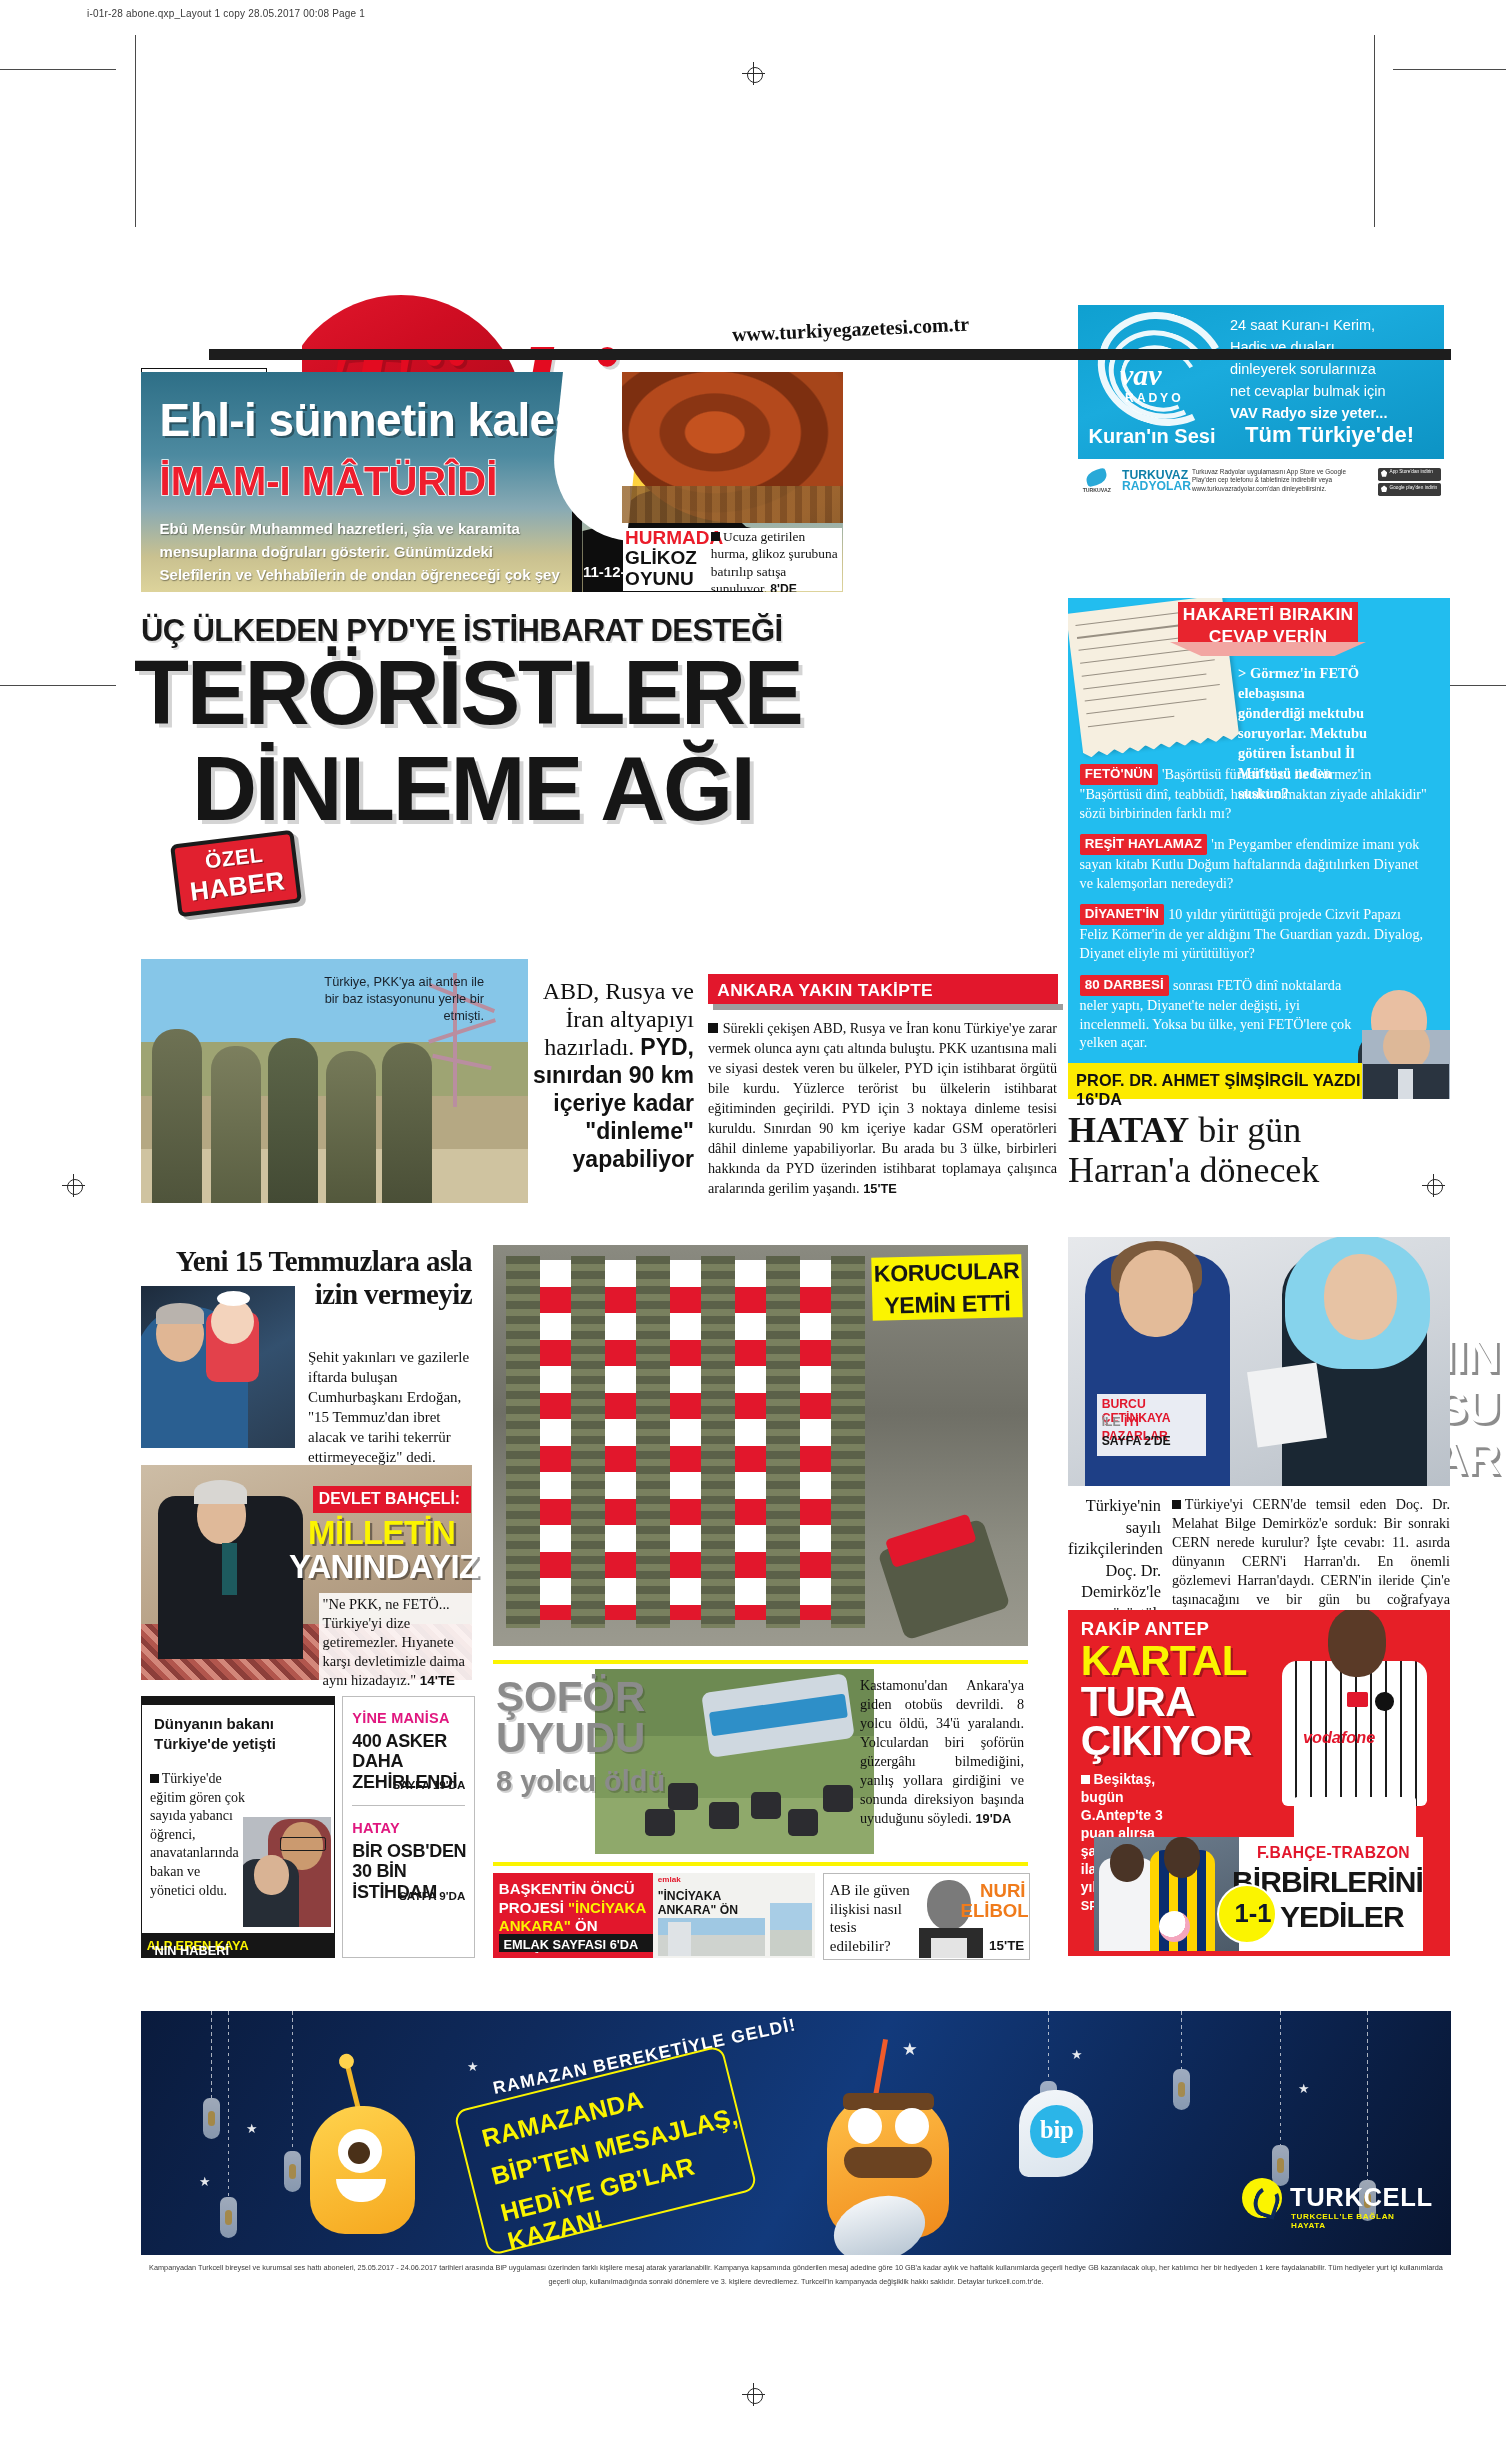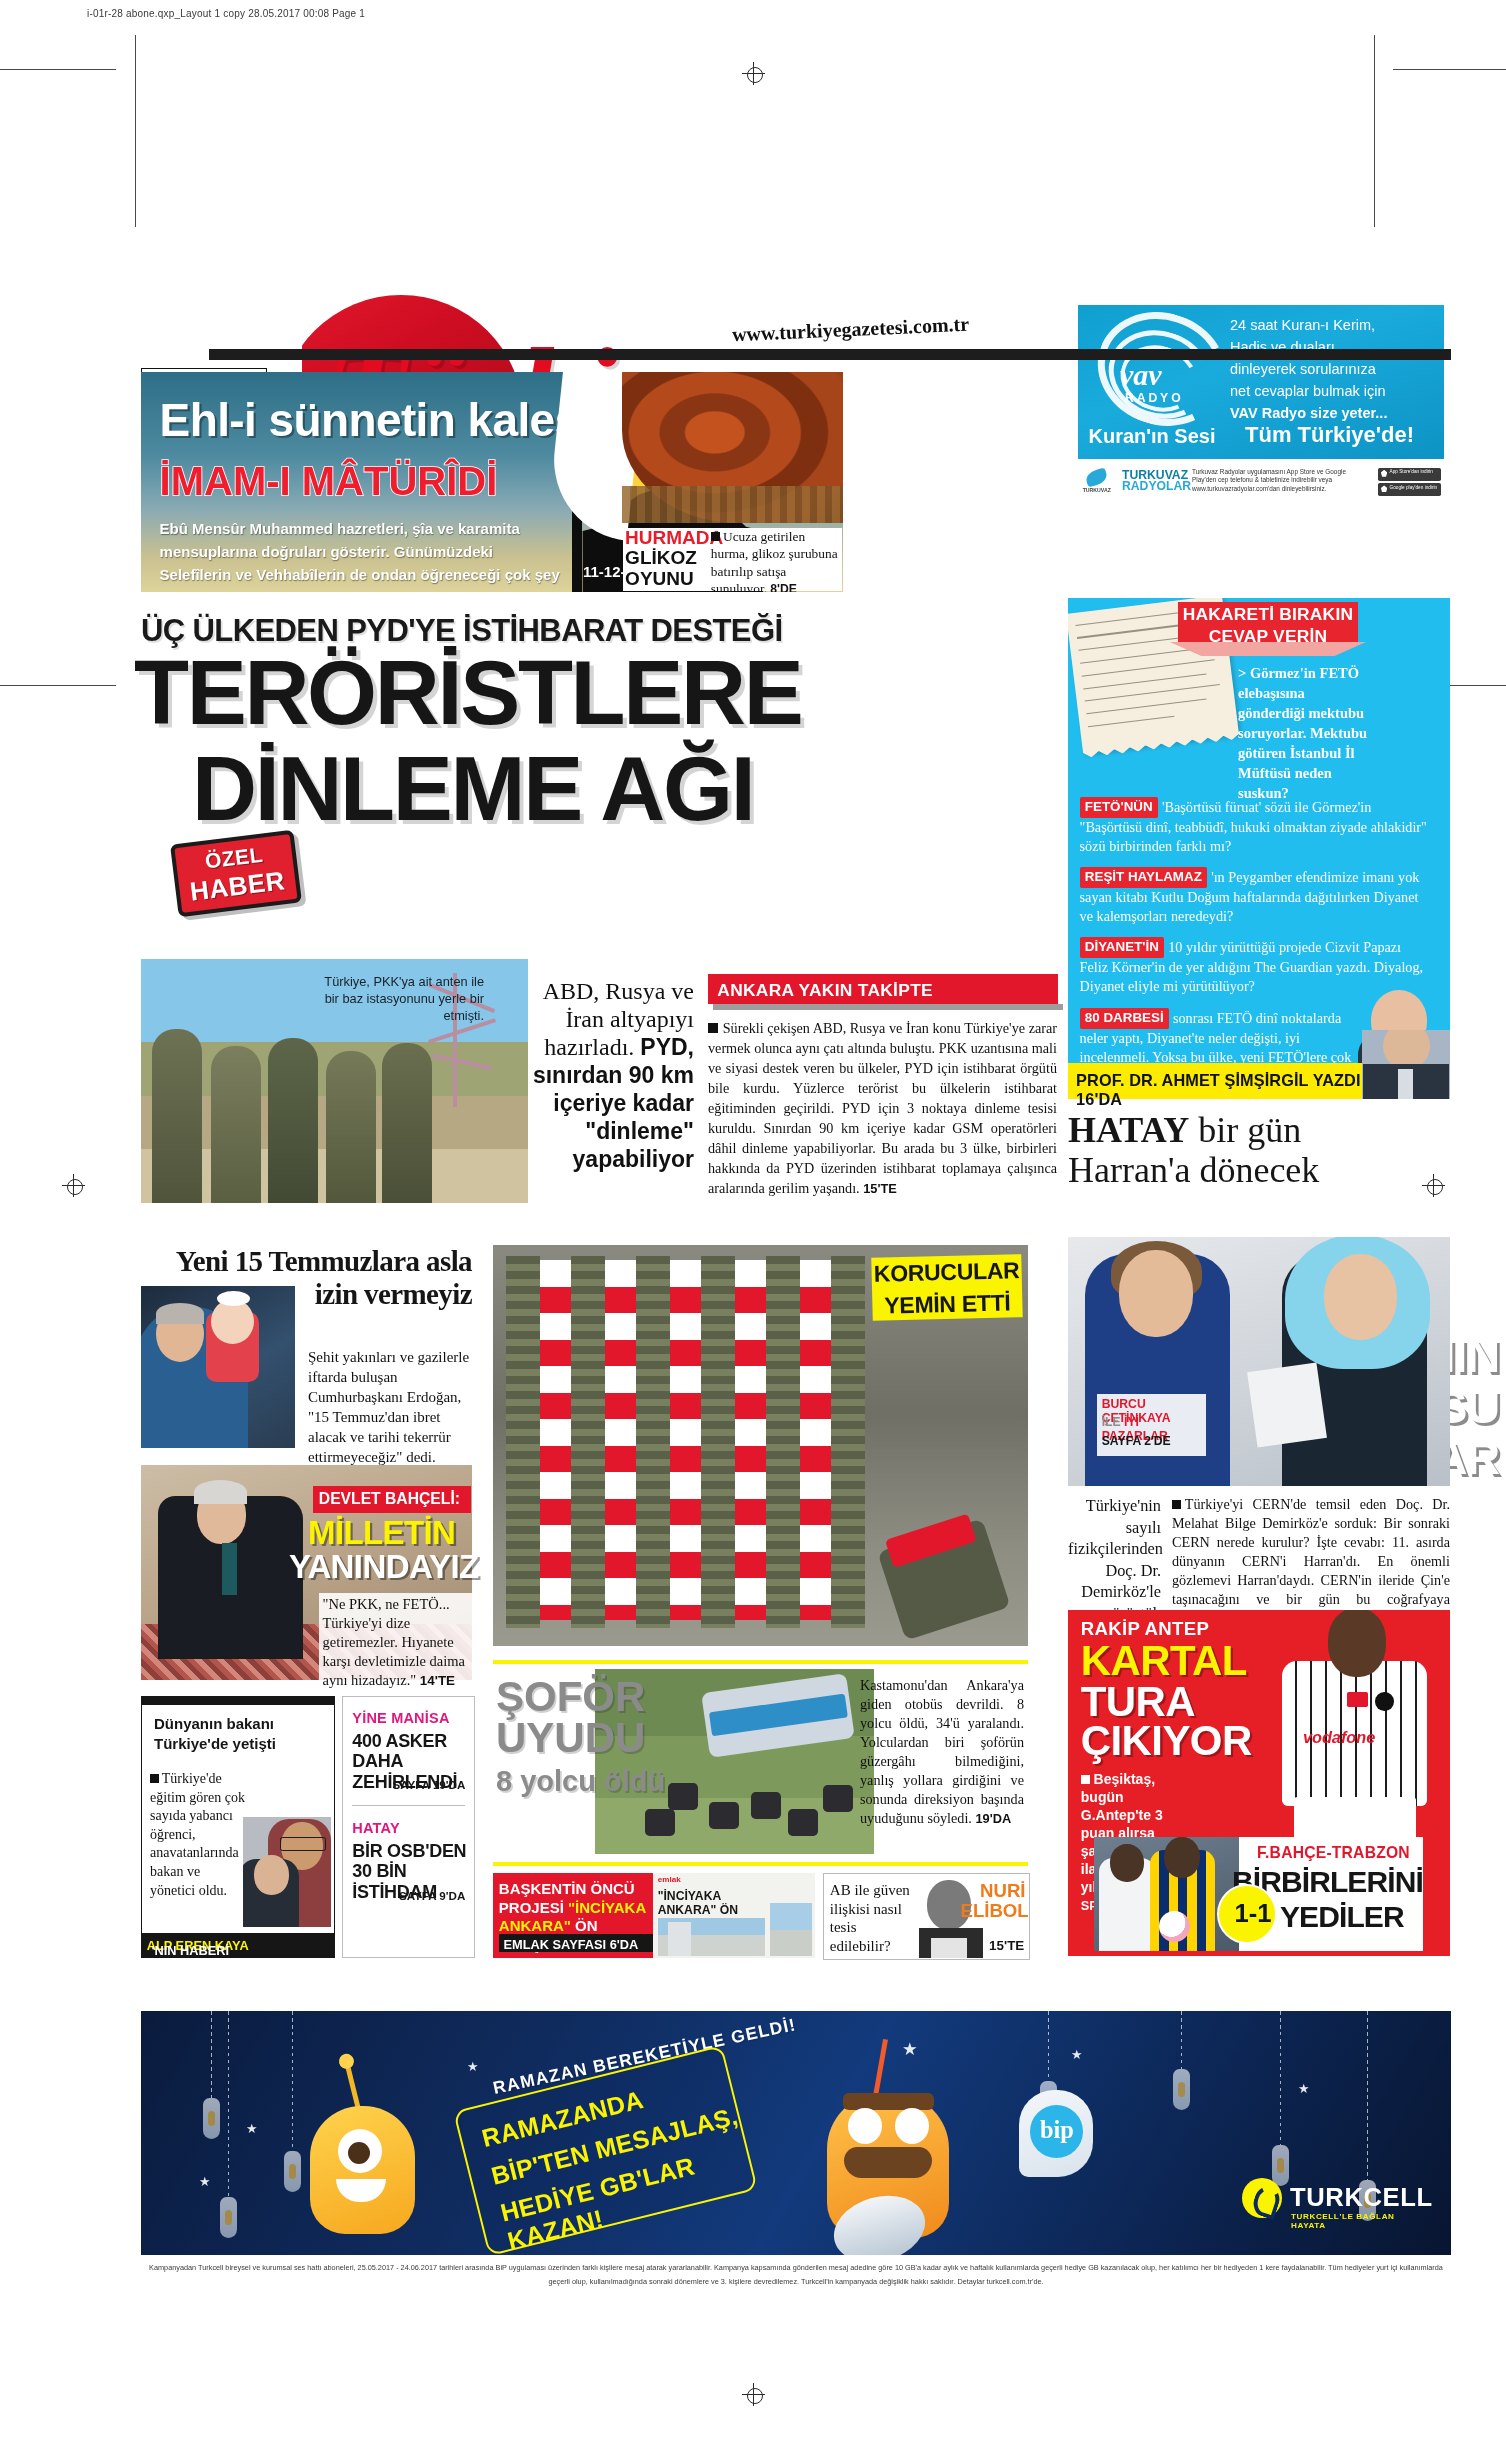--- a/index.html
+++ b/index.html
@@ -154,21 +154,21 @@
   .cb-letter .zig{position:absolute;left:0;bottom:-5.2px;width:100%;height:8.1px;background:#f6efe0;
       clip-path:polygon(0 0,100% 0,100% 35%,95% 100%,90% 35%,85% 100%,80% 35%,75% 100%,70% 35%,65% 100%,60% 35%,55% 100%,50% 35%,45% 100%,40% 35%,35% 100%,30% 35%,25% 100%,20% 35%,15% 100%,10% 35%,5% 100%,0 35%);}
   .cb-tag{position:absolute;left:110px;top:3.5px;width:180px;height:43px;background:#e8242e;}
   .cb-tag div{text-align:center;color:#fff;font-weight:700;font-size:17.4px;line-height:20px;padding-top:2.3px;letter-spacing:0.2px;}
   .cb-tag::after{content:"";position:absolute;left:-8.1px;bottom:-11.6px;width:196px;height:14px;background:#f2a6a2;
       clip-path:polygon(0 0,100% 0,84% 100%,16% 100%);}
   .cb-q{position:absolute;left:170px;top:65px;width:134px;font-size:14.5px;line-height:20px;color:#fff;font-weight:700;
       font-family:"Liberation Serif",serif;}
   .cb-item{position:absolute;width:349px;font-size:14.2px;line-height:18.6px;color:#fff;font-family:"Liberation Serif",serif;}
   .cb-item .lbl{display:inline-block;background:#e8242e;color:#fff;font-family:"Liberation Sans",sans-serif;font-weight:700;
-      font-size:13.4px;padding:1.2px 5.2px;border-radius:1.7px;margin-right:4.1px;vertical-align:0.6px;margin-top:33px;}
+      font-size:13.4px;padding:1.2px 5.2px;border-radius:1.7px;margin-right:4.1px;vertical-align:0.6px;}
   .cb-face{position:absolute;right:4.7px;bottom:0;width:87px;height:74px;}
   .cb-face .head{position:absolute;left:12.8px;top:1.2px;width:56px;height:60px;border-radius:50% 50% 46% 46%;background:#e9bfa2;}
   .cb-face .suit{position:absolute;left:0;bottom:0;width:87px;height:31px;background:#26343f;border-radius:23px 23px 0 0;}
   .cb-face .shirt{position:absolute;left:33px;bottom:0;width:20px;height:23px;background:#fff;
       clip-path:polygon(50% 0,100% 40%,100% 100%,0 100%,0 40%);}
 
   .simsirgil{position:absolute;left:1068px;top:1063px;width:294px;height:36px;background:#fdeb00;}
   .simsirgil span{position:absolute;left:8.1px;top:8.1px;font-size:16.3px;font-weight:700;color:#111;letter-spacing:0.1px;}
   .simsphoto{position:absolute;left:1362px;top:1030px;width:88px;height:69px;overflow:hidden;background:#a7b5c4;}
   .simsphoto .h{position:absolute;left:21px;top:-8.1px;width:47px;height:48px;border-radius:50%;background:#ddb898;}

